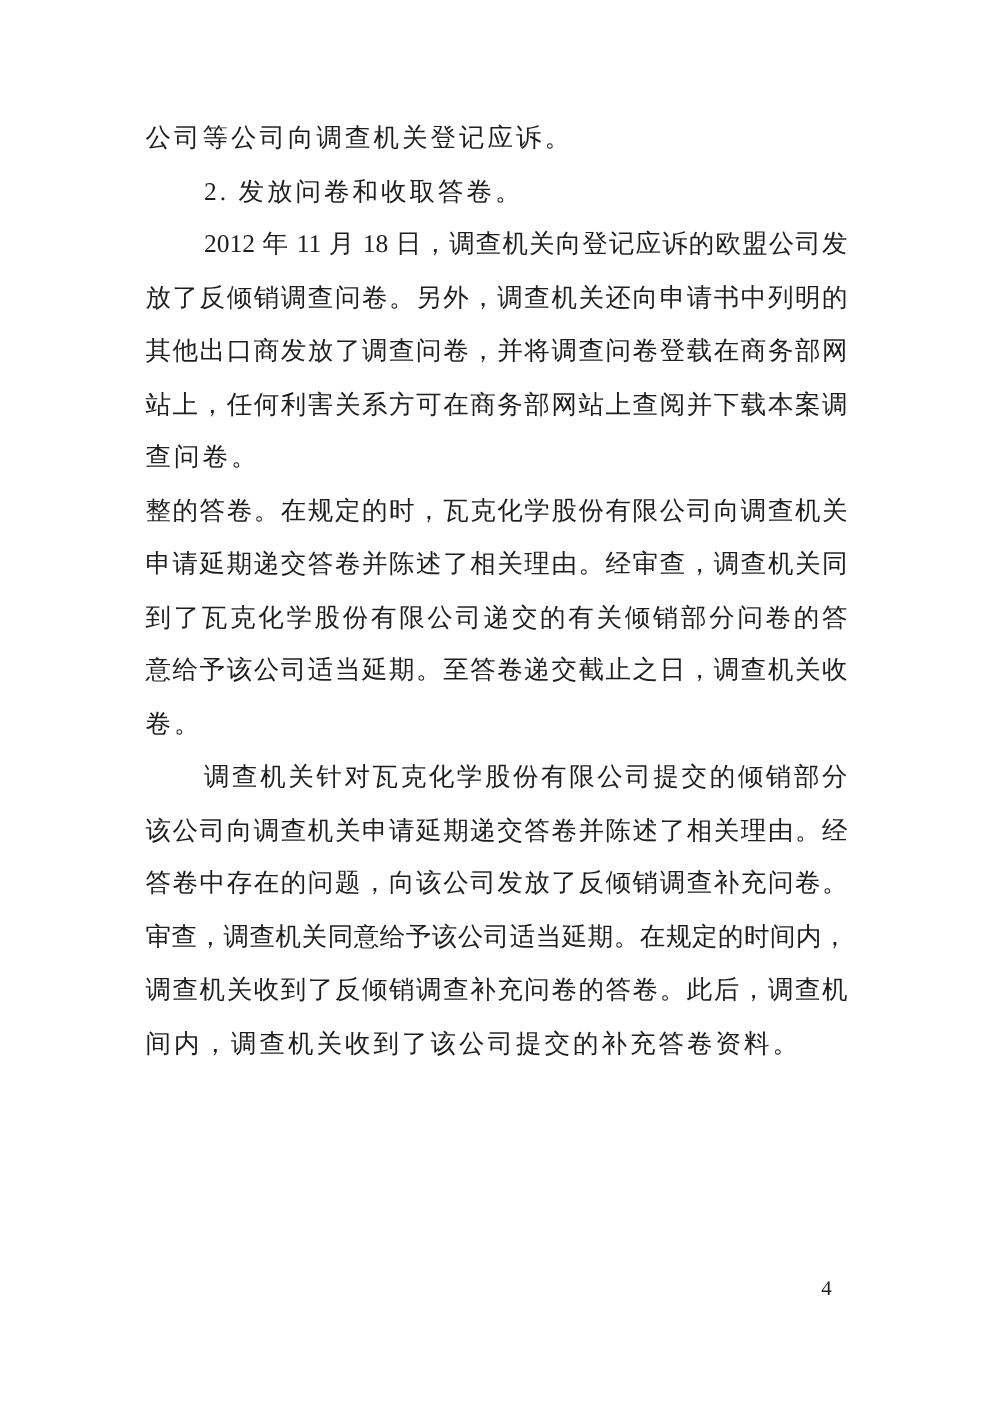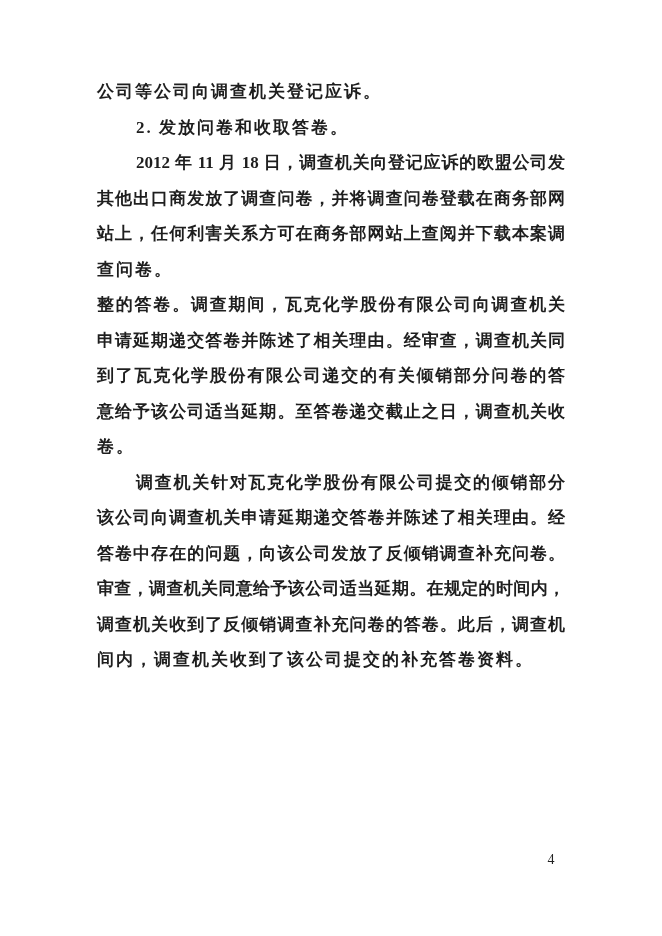--- a/index.html
+++ b/index.html
@@ -14,21 +14,20 @@
     background: #ffffff;
     font-family: "Liberation Serif", "DejaVu Serif", serif;
     color: #1e1e1e;
     overflow: hidden;
   }
   .text-block {
     position: absolute;
     left: 97px;
     top: 74px;
     width: 468px;
-    font-weight: bold;
   }
   .line {
     font-size: 17px;
     height: 35.5px;
     line-height: 35.5px;
     white-space: pre-wrap;
     text-align: left;
   }
   
   .just {
@@ -54,24 +53,25 @@
   }
 </style>
 </head>
 <body>
 
 <div class="page">
   <div class="text-block">
     <div class="line end">公司等公司向调查机关登记应诉。</div>
     <div class="line indent end">2. 发放问卷和收取答卷。</div>
     <div class="line indent just">2012 年 11 月 18 日，调查机关向登记应诉的欧盟公司发</div>
+    <div class="line just">放了反倾销调查问卷。另外，调查机关还向申请书中列明的</div>
     <div class="line just">其他出口商发放了调查问卷，并将调查问卷登载在商务部网</div>
     <div class="line just">站上，任何利害关系方可在商务部网站上查阅并下载本案调</div>
     <div class="line end">查问卷。</div>
-    <div class="line just">整的答卷。调查期间，瓦克化学股份有限公司向调查机关</div>
+    <div class="line just">整的答卷。在规定的时，瓦克化学股份有限公司向调查机关</div>
     <div class="line just">申请延期递交答卷并陈述了相关理由。经审查，调查机关同</div>
     <div class="line just">到了瓦克化学股份有限公司递交的有关倾销部分问卷的答</div>
     <div class="line just">意给予该公司适当延期。至答卷递交截止之日，调查机关收</div>
     <div class="line end">卷。</div>
     <div class="line indent just">调查机关针对瓦克化学股份有限公司提交的倾销部分</div>
     <div class="line just">该公司向调查机关申请延期递交答卷并陈述了相关理由。经</div>
     <div class="line just">答卷中存在的问题，向该公司发放了反倾销调查补充问卷。</div>
     <div class="line just">审查，调查机关同意给予该公司适当延期。在规定的时间内，</div>
     <div class="line just">调查机关收到了反倾销调查补充问卷的答卷。此后，调查机</div>
     <div class="line end">间内，调查机关收到了该公司提交的补充答卷资料。</div>

